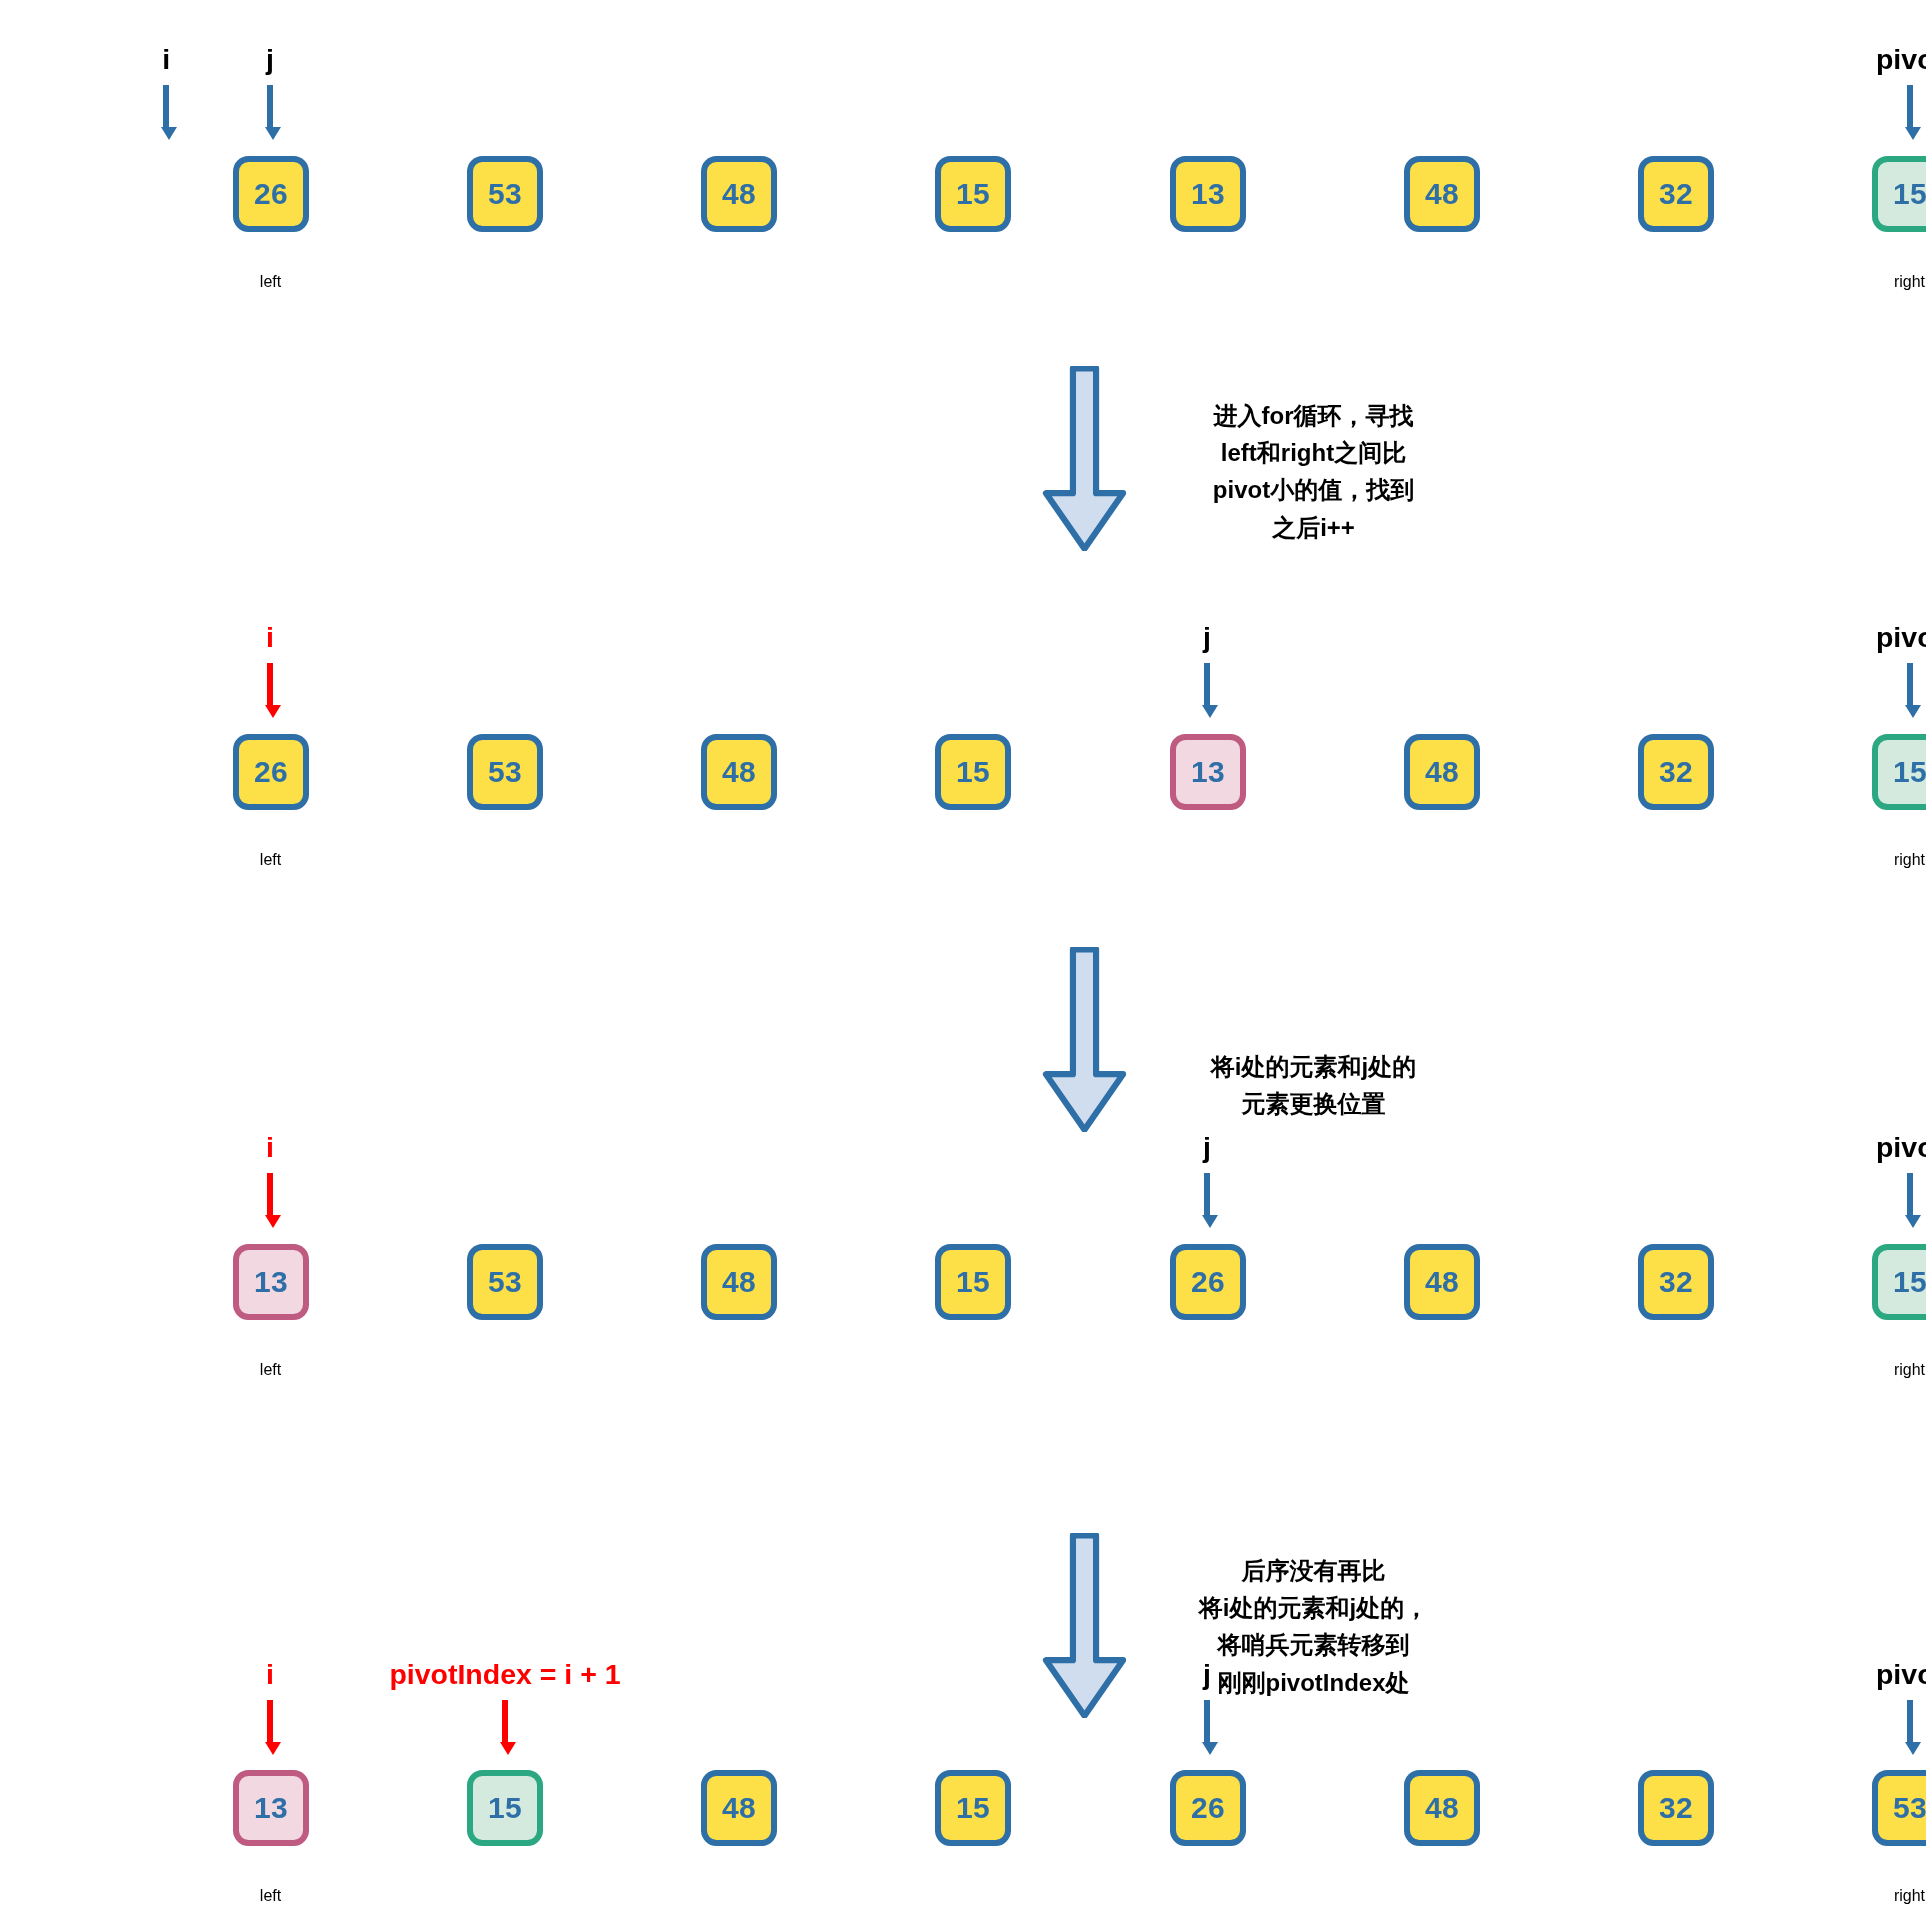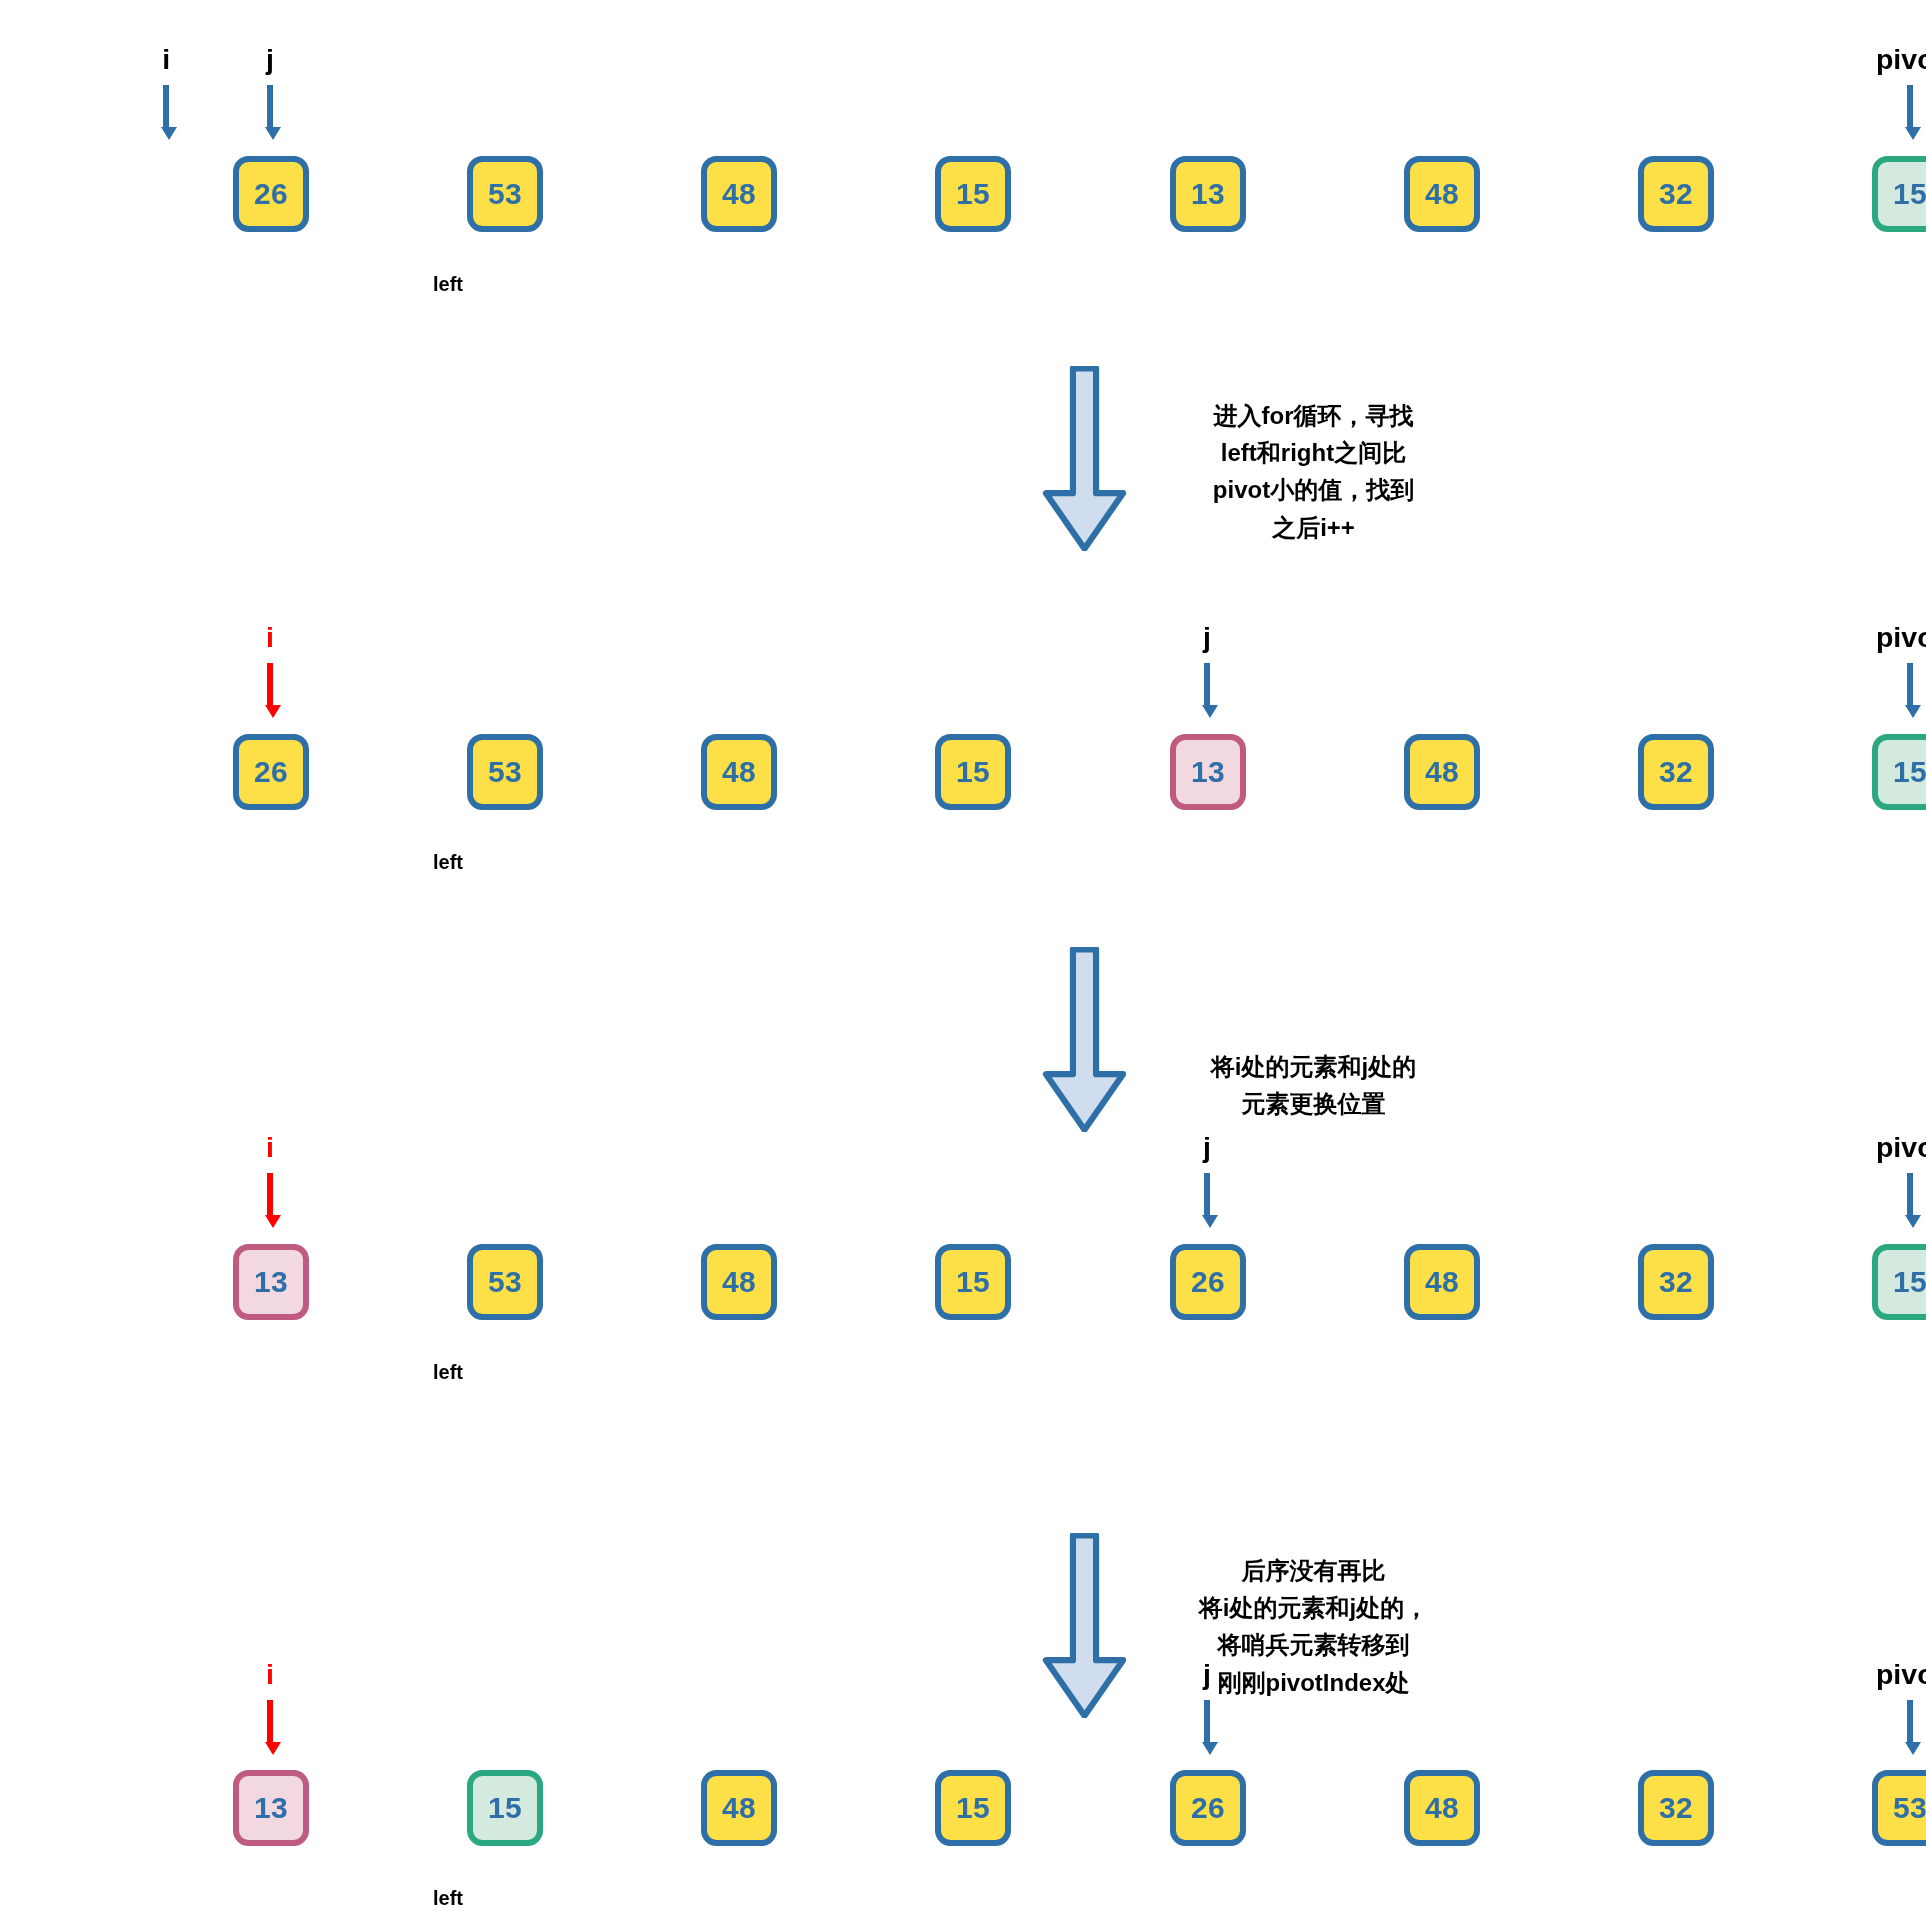--- a/index.html
+++ b/index.html
@@ -38,22 +38,22 @@
     width:0;height:0;margin:0 auto;
     border-left:8px solid transparent;border-right:8px solid transparent;
   }
   .arrow.blue .shaft{background:#2E6FA7;}
   .arrow.blue .head{border-top:13px solid #2E6FA7;}
   .arrow.red .shaft{background:#FF0000;}
   .arrow.red .head{border-top:13px solid #FF0000;}
 
   
   .cap{
-    position:absolute;font-size:20px;font-weight:bold;line-height:1;
-    white-space:nowrap;text-align:right;
+    position:absolute;font-size:16px;font-weight:normal;line-height:1;
+    white-space:nowrap;text-align:center;
   }
   .cap.black{color:#000000;}
 
   
   .stepArrow{position:absolute;}
   .stepArrow svg{display:block;}
 
   
   .note{
     position:absolute;
@@ -166,20 +166,27 @@
     <div class="box blue" style="left: 1404px; top: 1770px;">48</div>
     <div class="box blue" style="left: 1638px; top: 1770px;">32</div>
     <div class="box blue" style="left: 1872px; top: 1770px;">53</div>
     <div class="ptr" style="left: 116px; width: 308px; top: 1660px;">
       <div class="lbl red">i</div>
       <div class="arrow red">
         <div class="shaft" style="height: 42px;"></div>
         <div class="head"></div>
       </div>
     </div>
+    <div class="ptr" style="left: 351px; width: 308px; top: 1660px;">
+      <div class="lbl red">pivotIndex = i + 1</div>
+      <div class="arrow red">
+        <div class="shaft" style="height: 42px;"></div>
+        <div class="head"></div>
+      </div>
+    </div>
     <div class="ptr" style="left: 1053px; width: 308px; top: 1660px;">
       <div class="lbl black">j</div>
       <div class="arrow blue">
         <div class="shaft" style="height: 42px;"></div>
         <div class="head"></div>
       </div>
     </div>
     <div class="ptr" style="left: 1756px; width: 308px; top: 1660px;">
       <div class="lbl black">pivot</div>
       <div class="arrow blue">

